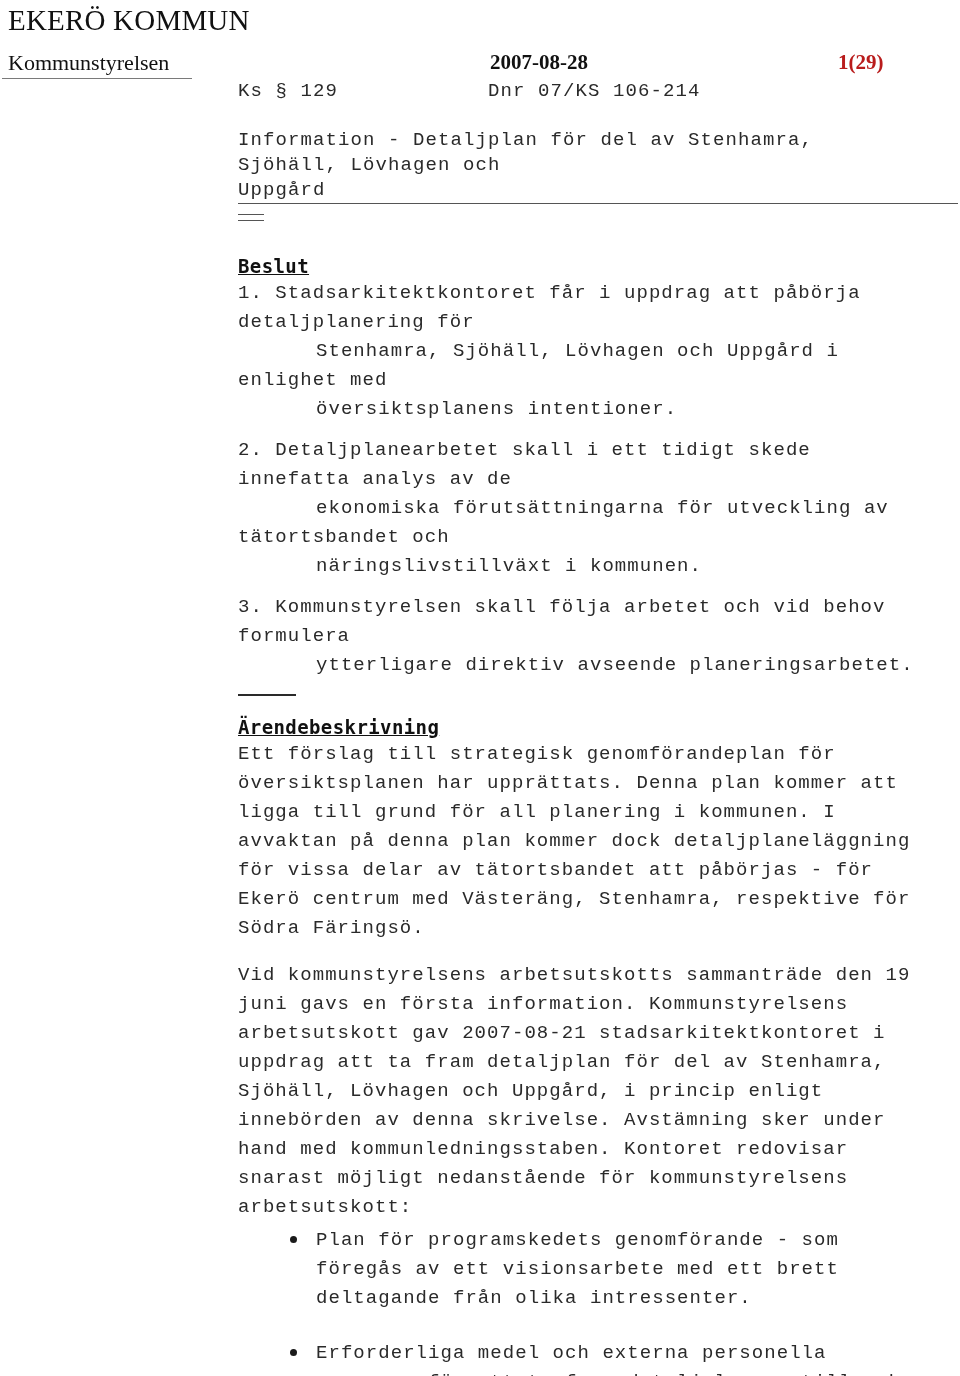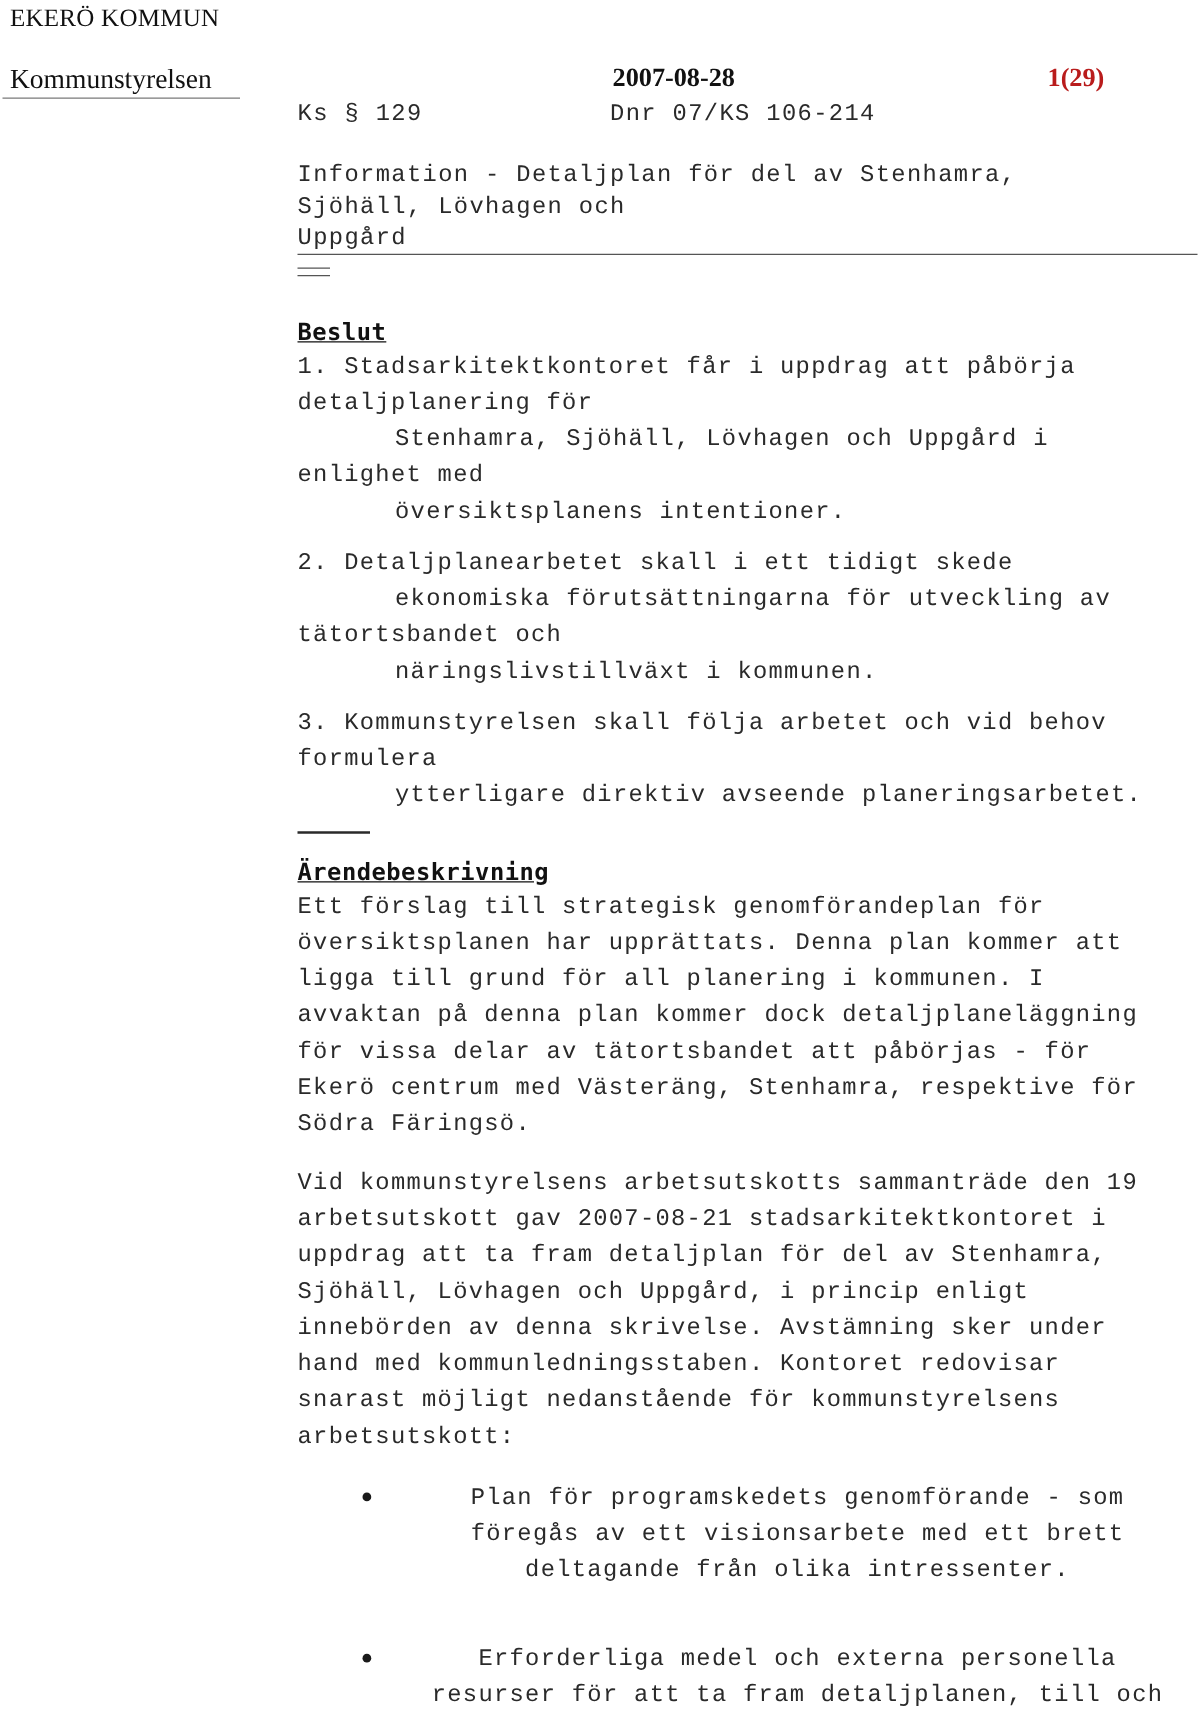--- a/index.html
+++ b/index.html
@@ -22,21 +22,21 @@
     width: 960px;
     height: 1376px;
   }
 
   
   .masthead {
     position: absolute;
     left: 8px;
     top: 4px;
     font-family: "Liberation Serif", "DejaVu Serif", serif;
-    font-size: 20px;
+    font-size: 29px;
     letter-spacing: 0.2px;
     color: #111;
     white-space: nowrap;
   }
 
   
   .header-row {
     position: absolute;
     left: 0;
     top: 50px;
@@ -174,22 +174,21 @@
     width: 58px;
     height: 2px;
     background: #2a2a2a;
     margin: 14px 0 0 0;
   }
 
   
   .bullet-item {
     position: relative;
     padding-left: 78px;
-    margin-top: 20px;
-    text-align: center;
+    margin-top: 4px;
   }
   .bullet-dot {
     position: absolute;
     left: 52px;
     top: 10px;
     width: 7px;
     height: 7px;
     border-radius: 50%;
     background: #1a1a1a;
   }
@@ -237,20 +236,21 @@
       <div class="txt">detaljplanering för</div>
       <div class="txt indent">Stenhamra, Sjöhäll, Lövhagen och Uppgård i</div>
       <div class="txt">enlighet med</div>
       <div class="txt indent">översiktsplanens intentioner.</div>
     </div>
 
     <div class="spacer-12"></div>
 
     <div>
       <div class="txt">2. Detaljplanearbetet skall i ett tidigt skede</div>
+      <div class="txt">innefatta analys av de</div>
       <div class="txt indent">ekonomiska förutsättningarna för utveckling av</div>
       <div class="txt">tätortsbandet och</div>
       <div class="txt indent">näringslivstillväxt i kommunen.</div>
     </div>
 
     <div class="spacer-12"></div>
 
     <div>
       <div class="txt">3. Kommunstyrelsen skall följa arbetet och vid behov</div>
       <div class="txt">formulera</div>
@@ -270,20 +270,21 @@
       <div class="txt">avvaktan på denna plan kommer dock detaljplaneläggning</div>
       <div class="txt">för vissa delar av tätortsbandet att påbörjas - för</div>
       <div class="txt">Ekerö centrum med Västeräng, Stenhamra, respektive för</div>
       <div class="txt">Södra Färingsö.</div>
     </div>
 
     <div class="spacer-18"></div>
 
     <div>
       <div class="txt">Vid kommunstyrelsens arbetsutskotts sammanträde den 19</div>
+      <div class="txt">juni gavs en första information. Kommunstyrelsens</div>
       <div class="txt">arbetsutskott gav 2007-08-21 stadsarkitektkontoret i</div>
       <div class="txt">uppdrag att ta fram detaljplan för del av Stenhamra,</div>
       <div class="txt">Sjöhäll, Lövhagen och Uppgård, i princip enligt</div>
       <div class="txt">innebörden av denna skrivelse. Avstämning sker under</div>
       <div class="txt">hand med kommunledningsstaben. Kontoret redovisar</div>
       <div class="txt">snarast möjligt nedanstående för kommunstyrelsens</div>
       <div class="txt">arbetsutskott:</div>
     </div>
 
     <div class="bullet-item">

